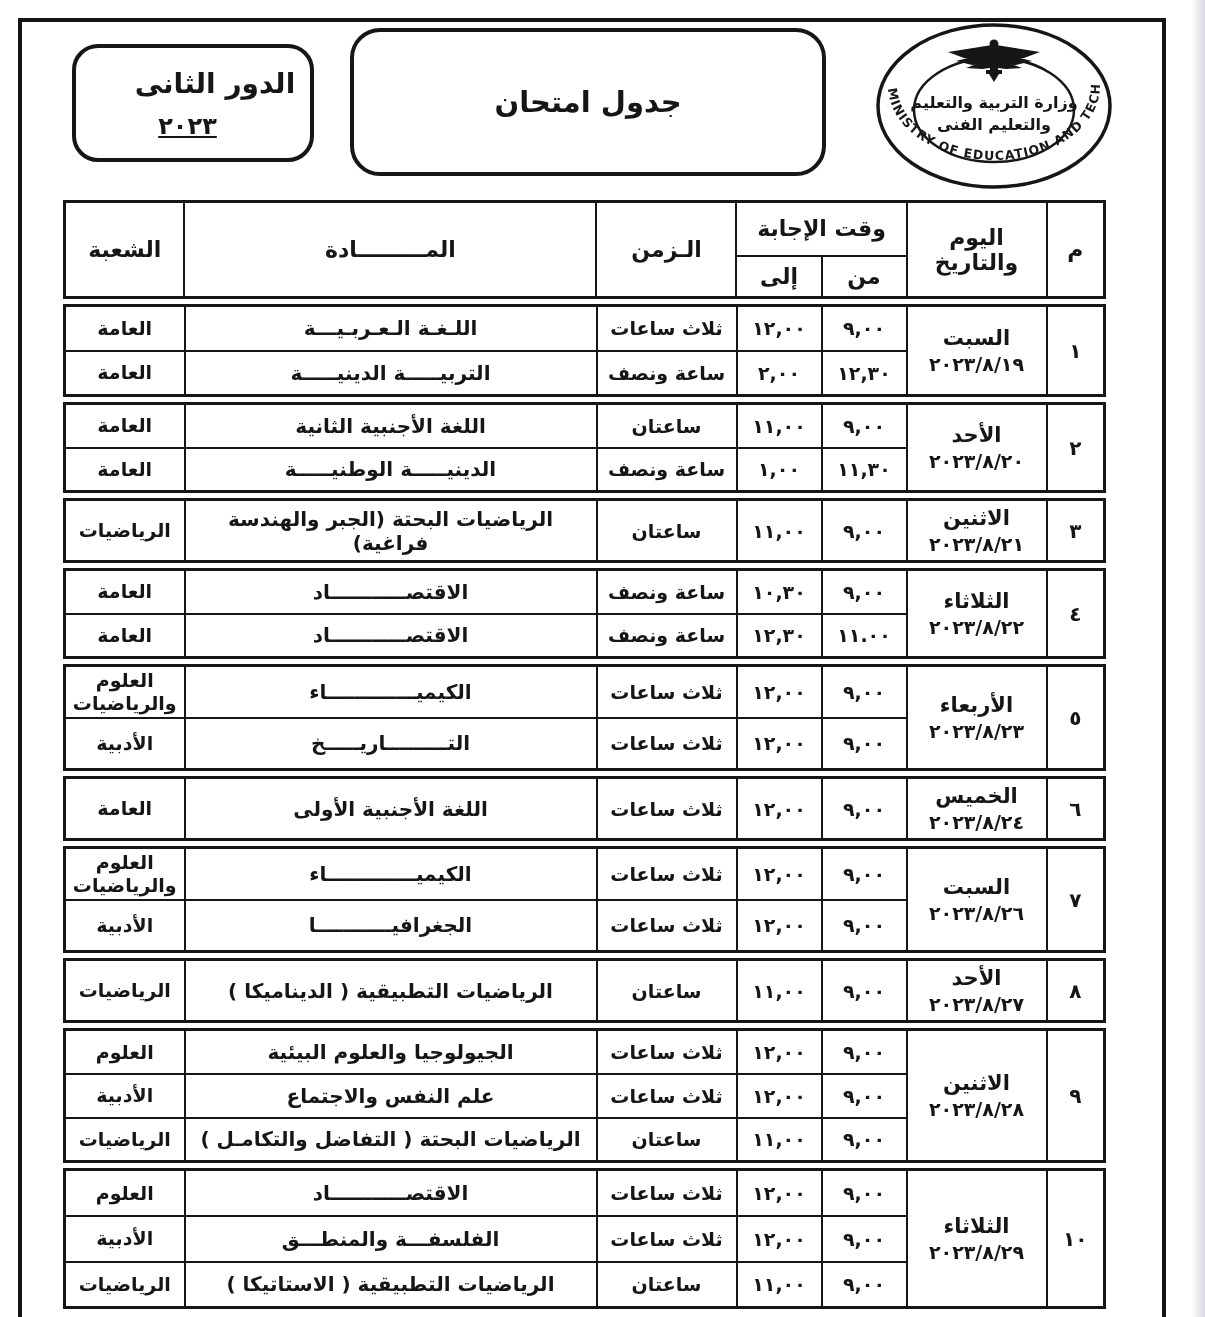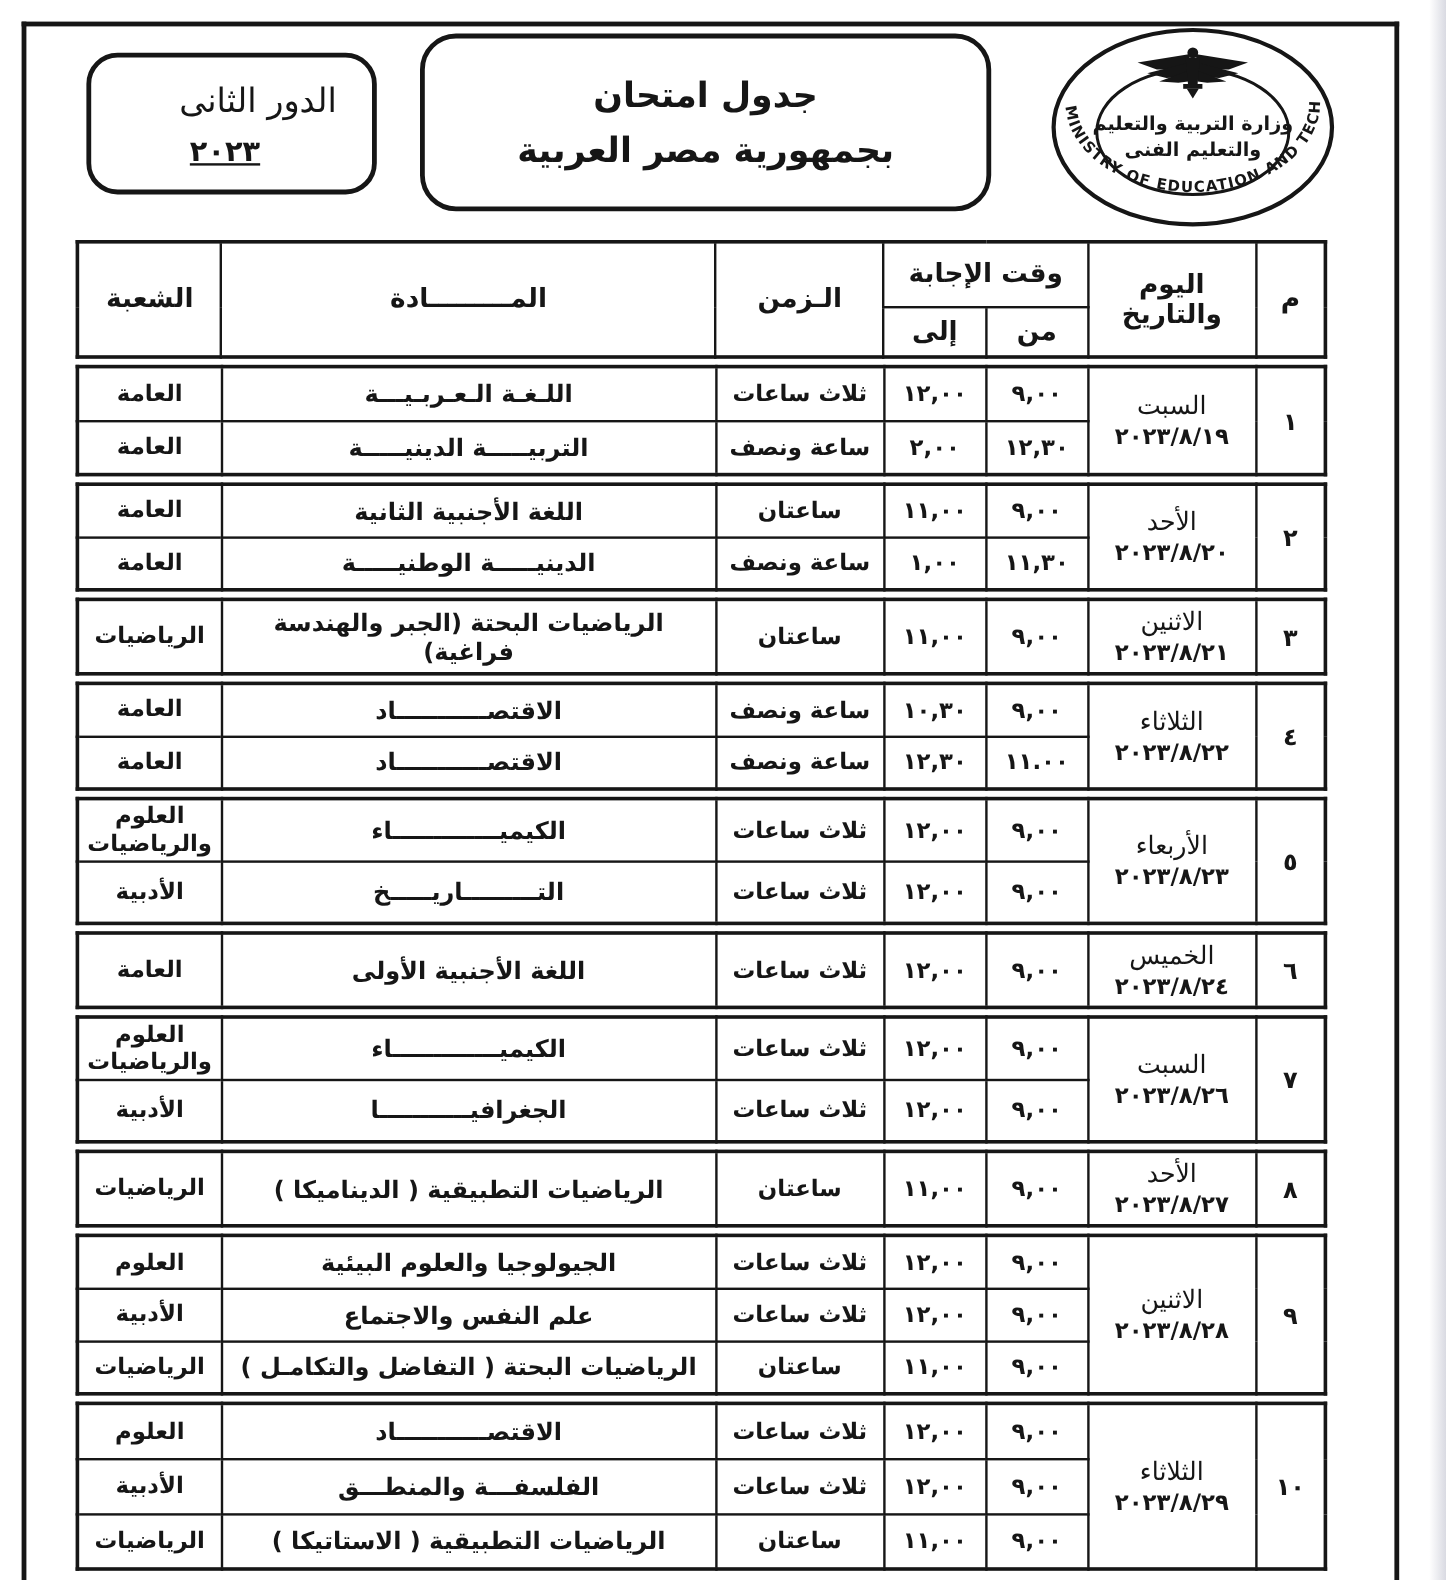--- a/index.html
+++ b/index.html
@@ -21,21 +21,21 @@
     position:absolute; right:0; top:0; width:14px; height:100%;
     background:linear-gradient(to right,#ffffff,#d9dae2);
   }
   
   .session-box {
     position:absolute; left:72px; top:44px; width:242px; height:118px;
     border:4px solid #161616; border-radius:26px;
     display:flex; flex-direction:column; justify-content:center; align-items:center;
     gap:12px; background:#fff;
   }
-  .session-line1 { font-size:28px; font-weight:normal;margin-left:44px; }
+  .session-line1 { font-size:28px; font-weight:bold;margin-left:44px; }
   .session-line2 { font-size:24px; font-weight:bold; letter-spacing:11px; padding-right:11px;text-decoration:underline; }
   .title-box {
     position:absolute; left:350px; top:28px; width:476px; height:148px;
     border:4px solid #161616; border-radius:30px;
     display:flex; flex-direction:column; justify-content:center; align-items:center;
     background:#fff;
   }
   .title-line { font-size:29px; font-weight:bold; line-height:46px; white-space:nowrap; }
   .seal { position:absolute; left:872px; top:20px; width:244px; height:172px; }
   
@@ -55,37 +55,36 @@
     overflow:hidden;
   }
   .header-table td { font-size:22px; }
   .header-table .tr1 { height:54px; }
   .header-table .tr2 { height:42px; }
   .num-cell      { font-size:20px; }
   .time-cell     { font-size:19px;margin-left:38px; }
   .duration-cell { font-size:19px; white-space:nowrap; }
   .subject-cell  { font-size:20px; }
   .branch-cell   { font-size:19px; line-height:1.2; }
-  .day-cell .day  { font-size:21px; font-weight:normal; }
+  .day-cell .day  { font-size:21px; font-weight:bold; }
   .day-cell .date { font-size:19px; font-weight:bold; margin-top:3px; }
 </style>
 </head>
 <body>
 
 <div class="page-frame"></div>
 <div class="scan-edge"></div>
 
 <div class="session-box">
   <div class="session-line1">الدور الثانى</div>
   <div class="session-line2">٢٠٢٣</div>
 </div>
 
 <div class="title-box">
   <div class="title-line">جدول امتحان</div>
-  <div class="title-line">بجمهورية مصر العربية</div>
 </div>
 
 <div class="seal">
   <svg viewBox="0 0 244 172" width="244" height="172" xmlns="http://www.w3.org/2000/svg">
     <ellipse cx="122" cy="86" rx="116" ry="81" fill="none" stroke="#161616" stroke-width="3.5"></ellipse>
     <ellipse cx="122" cy="90" rx="80" ry="52" fill="none" stroke="#161616" stroke-width="2.5"></ellipse>
 
     <g transform="translate(122,16)" fill="#161616">
       <circle cx="0" cy="8" r="4.5"></circle>
       <path d="M-2,9 L-46,16 L-30,22 L-6,22 Z"></path>

